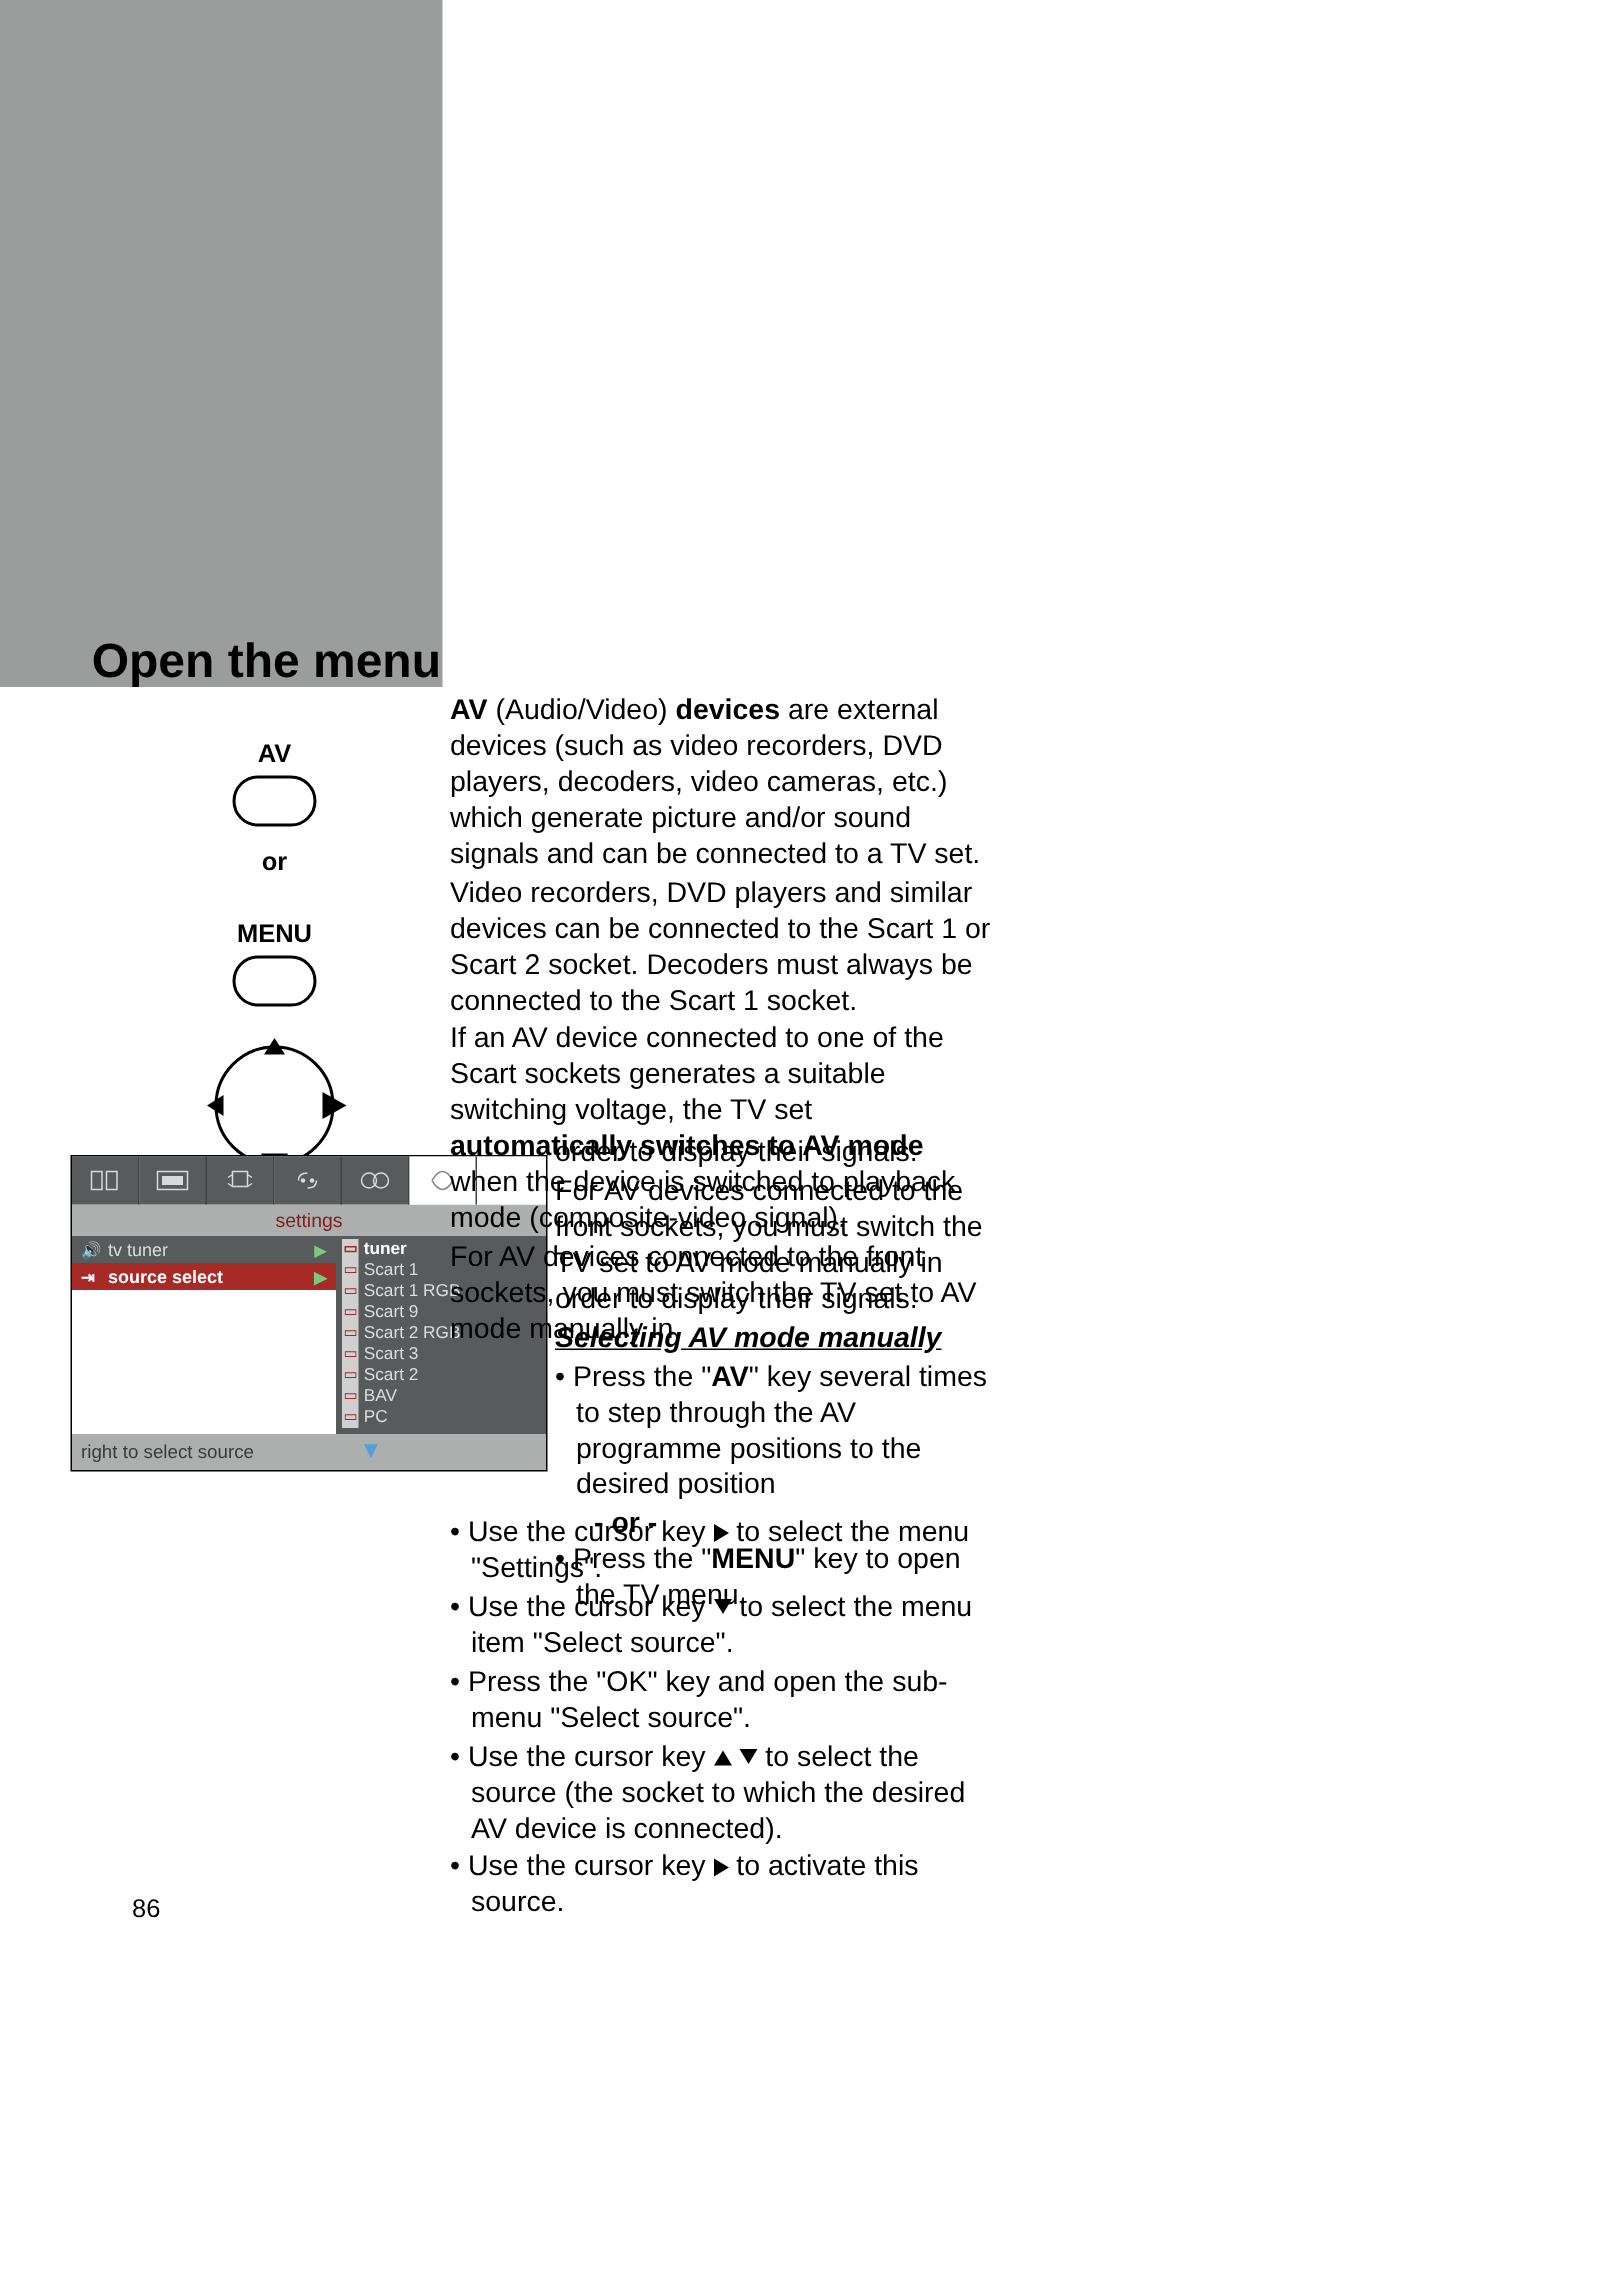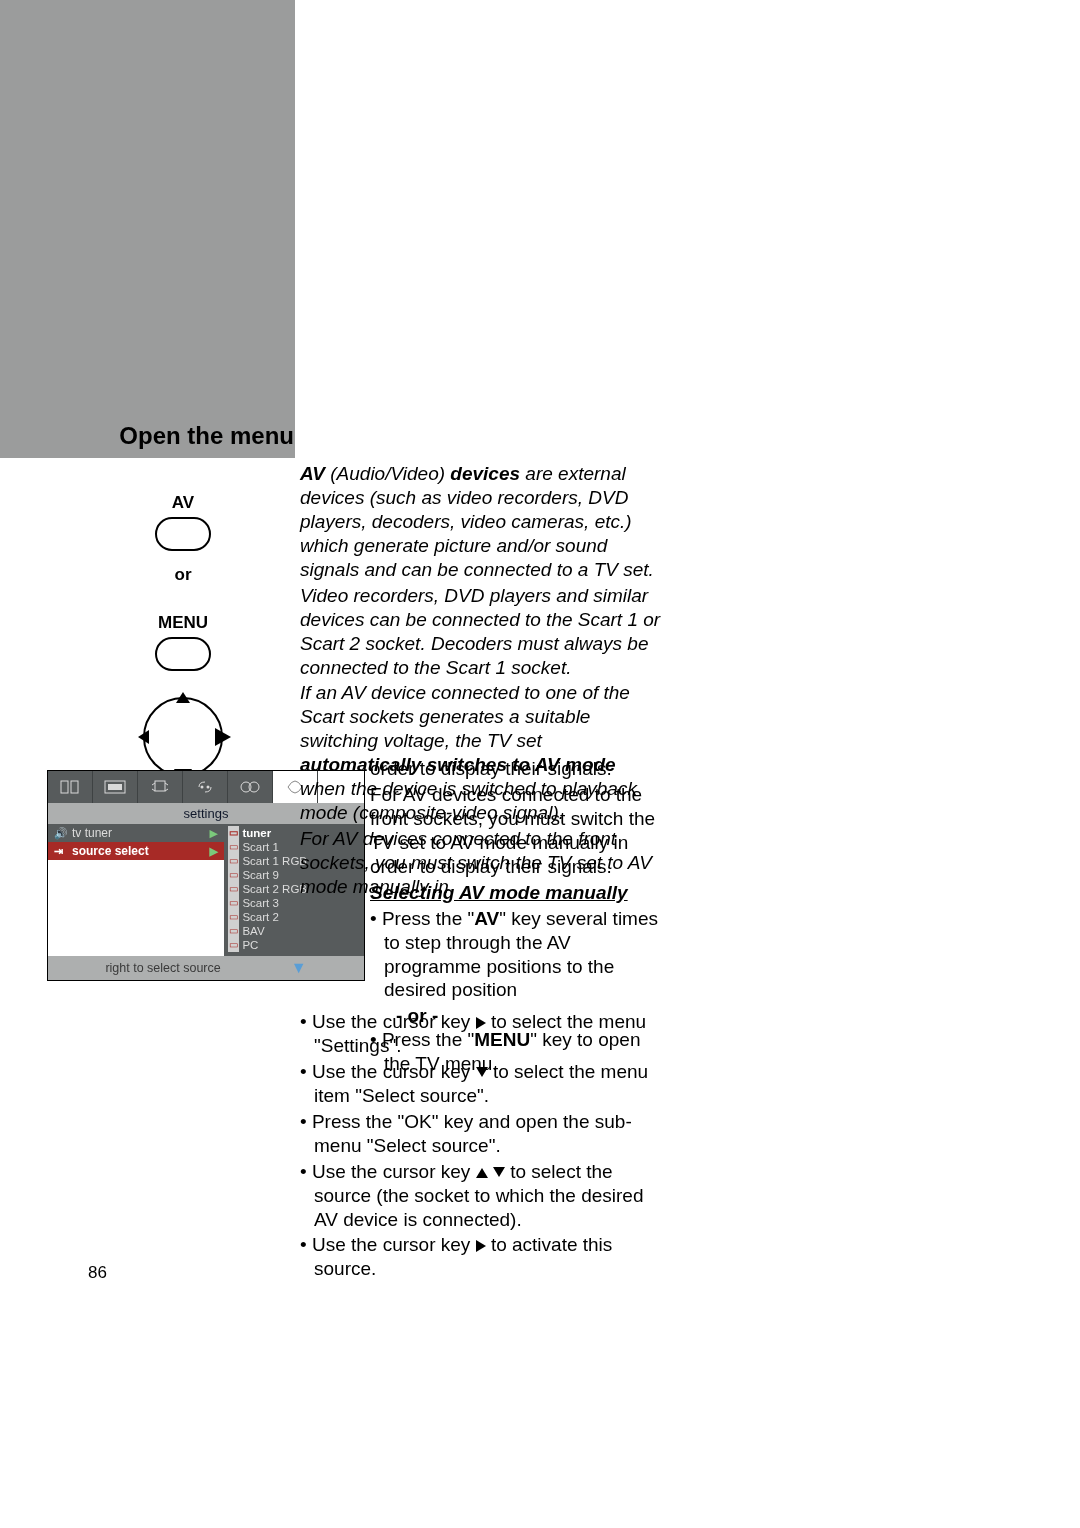--- a/index.html
+++ b/index.html
@@ -24,21 +24,21 @@
     width: 295px;
     height: 458px;
     background: #9b9c9c;
   }
   .open-menu {
     position: absolute;
     left: 58px;
     top: 422px;
     width: 236px;
     text-align: right;
-    font-size: 24px;
+    font-size: 32px;
     font-weight: bold;
   }
   .section-title-bar {
     position: absolute;
     left: 300px;
     top: 420px;
     width: 380px;
     height: 38px;
     background: #cccdcd;
     display: flex;
@@ -94,21 +94,21 @@
     margin-right: 0;
     display: flex;
     align-items: center;
     justify-content: center;
     border-right: 1px solid #3e4243;
   }
   .osd-tab:last-child { flex: 1; background: #fff; border: none;}
   .osd-tab svg { fill: #d9d9d9; }
   .osd-settings {
     background: #adafaf;
-    color: #0f172a;
+    color: #7f1d1d;
     text-align: center;
     font-size: 13px;
     padding: 3px 0;
   }
   .osd-mid { display: flex; }
   .osd-left {
     width: 176px;
     background: #fff;
   }
   .osd-row {
@@ -133,36 +133,35 @@
     padding: 0 4px;
     line-height: 14px;
   }
   .osd-right-row.active { color: #fff; font-weight: bold; }
   .osd-right-row .sicon { font-size: 10px; margin-right: 3px; color: #a72a26; background:#d0d0d0; padding:0 1px;}
   .osd-footer {
     background: #adafaf;
     color: #3a3a3a;
     display: flex;
     align-items: center;
-    justify-content: center;
     gap: 42px;
     font-size: 12.5px;
     padding: 3px 6px;
   }
   .osd-footer .down-arrow { color: #5a9ed6; font-size: 16px; margin-left: 28px;}
 
   .body-text {
     position: absolute;
     left: 300px;
     top: 462px;
     width: 363px;
     font-size: 19px;
     line-height: 1.26;
   }
-  .body-text p { margin: 0 0 2px 0; font-style: italic; }
+  .body-text p { margin: 0 0 2px 0; }
   .narrow-right {
     position: absolute;
     left: 370px;
     top: 757px;
     width: 293px;
     font-size: 19px;
     line-height: 1.26;
   }
   .narrow-right p { margin: 0 0 2px 0; }
   .sub-head {

